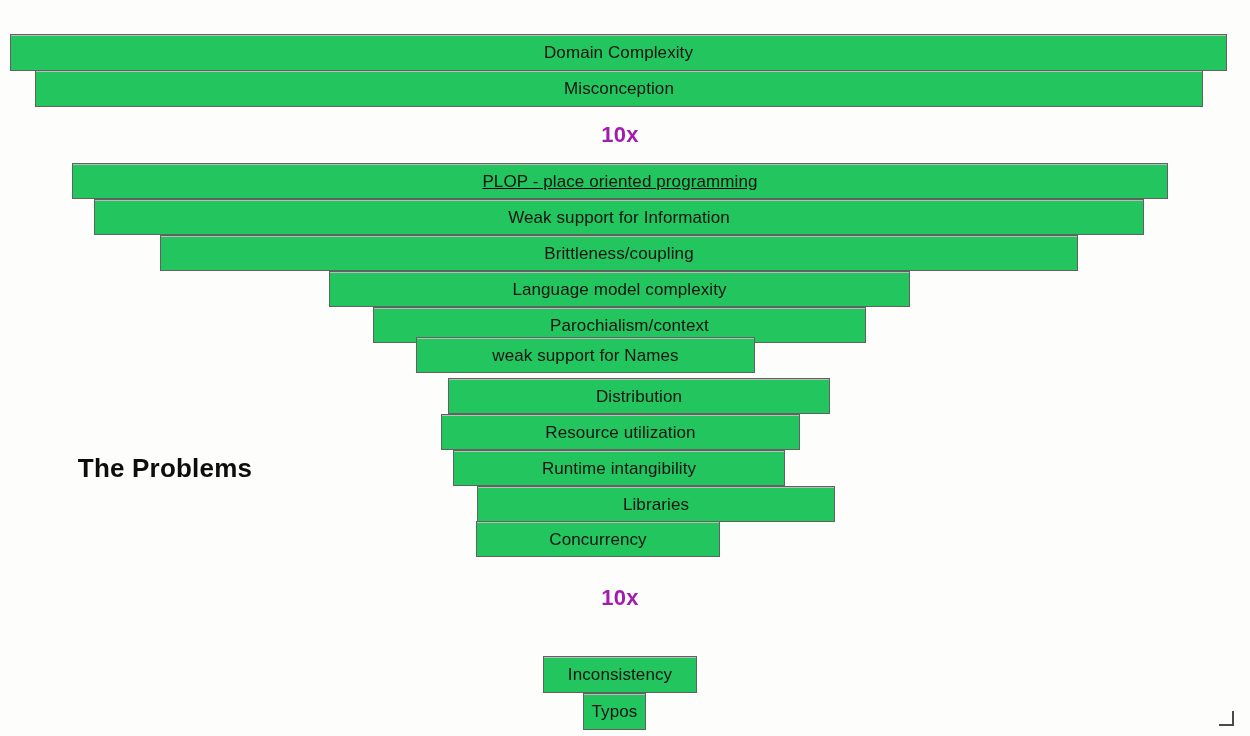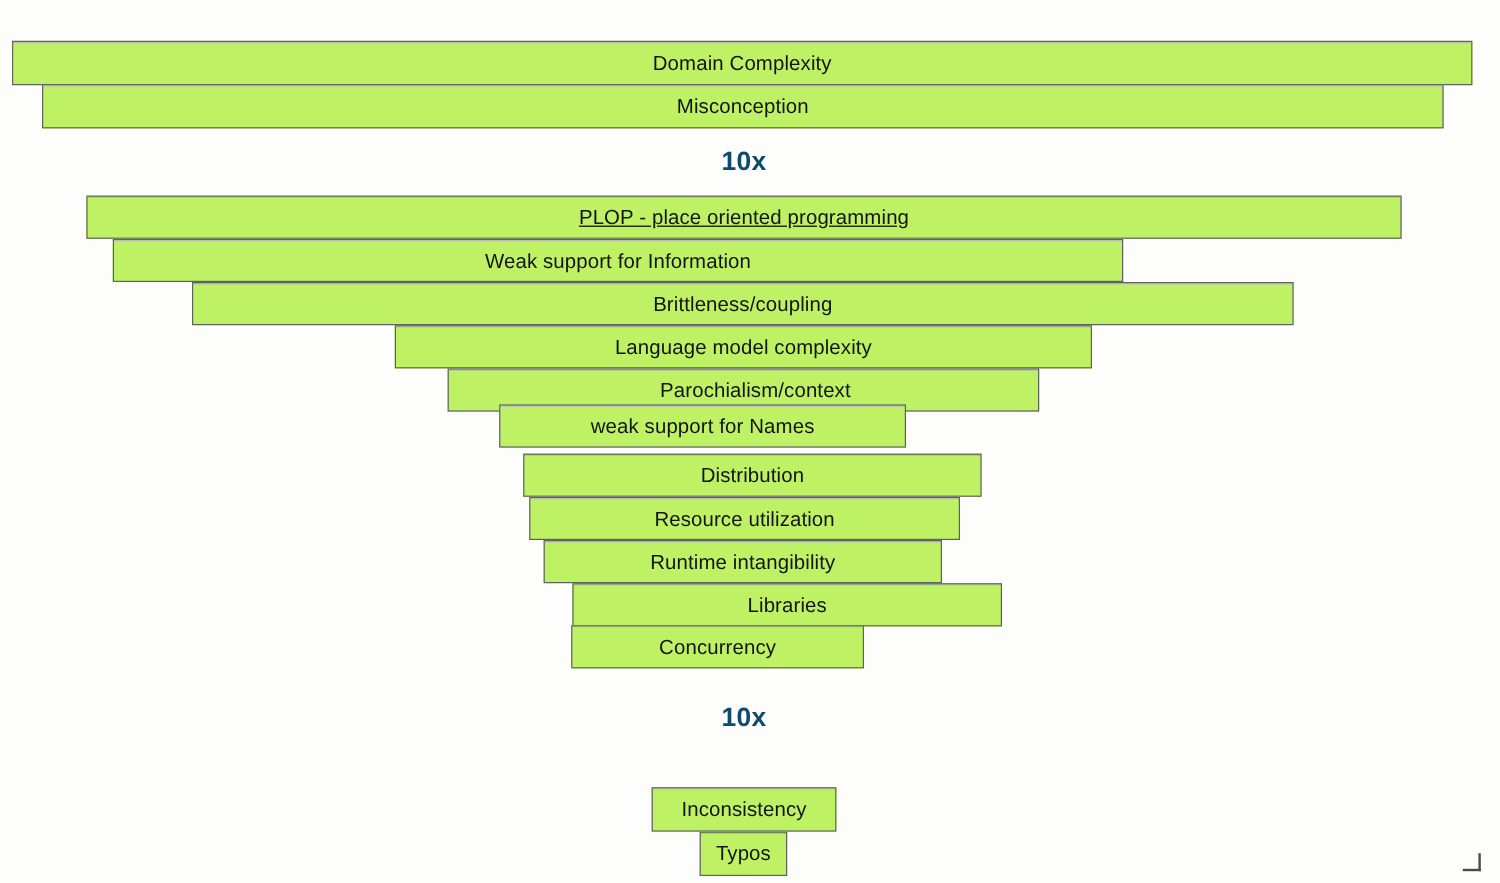--- a/index.html
+++ b/index.html
@@ -15,21 +15,21 @@
     width: 1250px;
     height: 736px;
     background: #fdfefb;
     overflow: hidden;
   }
 
   
   .bar {
     position: absolute;
     box-sizing: border-box;
-    background: #bef264;
+    background: #22c55e;
     border: 1px solid #5f6360;
     box-shadow: 0 1px 0 0 #b9bcb8 inset;
     display: flex;
     align-items: center;
     justify-content: center;
   }
   .bar .bar-label {
     font-size: 17px;
     line-height: 1;
     color: #141414;
@@ -55,21 +55,21 @@
   }
   .bar.small .bar-label {
     font-size: 17px;
   }
 
   
   .mult {
     position: absolute;
     font-size: 22px;
     font-weight: bold;
-    color: #0c4a6e;
+    color: #a21caf;
     letter-spacing: 0.3px;
     white-space: nowrap;
     text-align: center;
   }
 
   
   #title-block {
     position: absolute;
     left: 20px;
     top: 452px;
@@ -107,36 +107,36 @@
         <span class="bar-label">Misconception</span>
       </div>
     </div>
 
   <div class="mult" id="mult-upper" style="left: 560px; width: 120px; top: 122px;">10x</div>
 
   <div id="pyramid-bars">
       <div class="bar pyr" style="left: 72px; width: 1096px; top: 163px; text-decoration: underline;">
         <span class="bar-label">PLOP - place oriented programming</span>
       </div>
-      <div class="bar pyr" style="left: 94px; width: 842px; top: 199px;">
+      <div class="bar pyr" style="left: 94px; width: 1050px; top: 199px;">
         <span class="bar-label">Weak support for Information</span>
       </div>
       <div class="bar pyr" style="left: 160px; width: 918px; top: 235px;">
         <span class="bar-label">Brittleness/coupling</span>
       </div>
       <div class="bar pyr" style="left: 329px; width: 581px; top: 271px;">
         <span class="bar-label">Language model complexity</span>
       </div>
       <div class="bar pyr" style="left: 373px; width: 493px; top: 307px; padding-left: 20px;">
         <span class="bar-label">Parochialism/context</span>
       </div>
       <div class="bar pyr" style="left: 416px; width: 339px; top: 337px;">
         <span class="bar-label">weak support for Names</span>
       </div>
-      <div class="bar pyr" style="left: 436px; width: 382px; top: 378px;">
+      <div class="bar pyr" style="left: 448px; width: 382px; top: 378px;">
         <span class="bar-label">Distribution</span>
       </div>
       <div class="bar pyr" style="left: 441px; width: 359px; top: 414px;">
         <span class="bar-label">Resource utilization</span>
       </div>
       <div class="bar pyr" style="left: 453px; width: 332px; top: 450px;">
         <span class="bar-label">Runtime intangibility</span>
       </div>
       <div class="bar pyr" style="left: 464px; width: 358px; top: 486px; margin-left: 13px;">
         <span class="bar-label">Libraries</span>
@@ -145,23 +145,24 @@
         <span class="bar-label">Concurrency</span>
       </div>
     </div>
 
   <div class="mult" id="mult-lower" style="left: 560px; width: 120px; top: 585px;">10x</div>
 
   <div id="bottom-bars">
       <div class="bar small" style="left: 543px; width: 154px; top: 628px;">
         <span class="bar-label">Inconsistency</span>
       </div>
-      <div class="bar small" style="left: 583px; width: 73px; top: 665px;">
+      <div class="bar small" style="left: 583px; width: 63px; top: 665px;">
         <span class="bar-label">Typos</span>
       </div>
     </div>
 
   <div id="title-block">
+    <span class="tline">The Problems</span>
   </div>
 
   <div id="corner-mark"></div>
 
 </div>
 
 </body></html>

